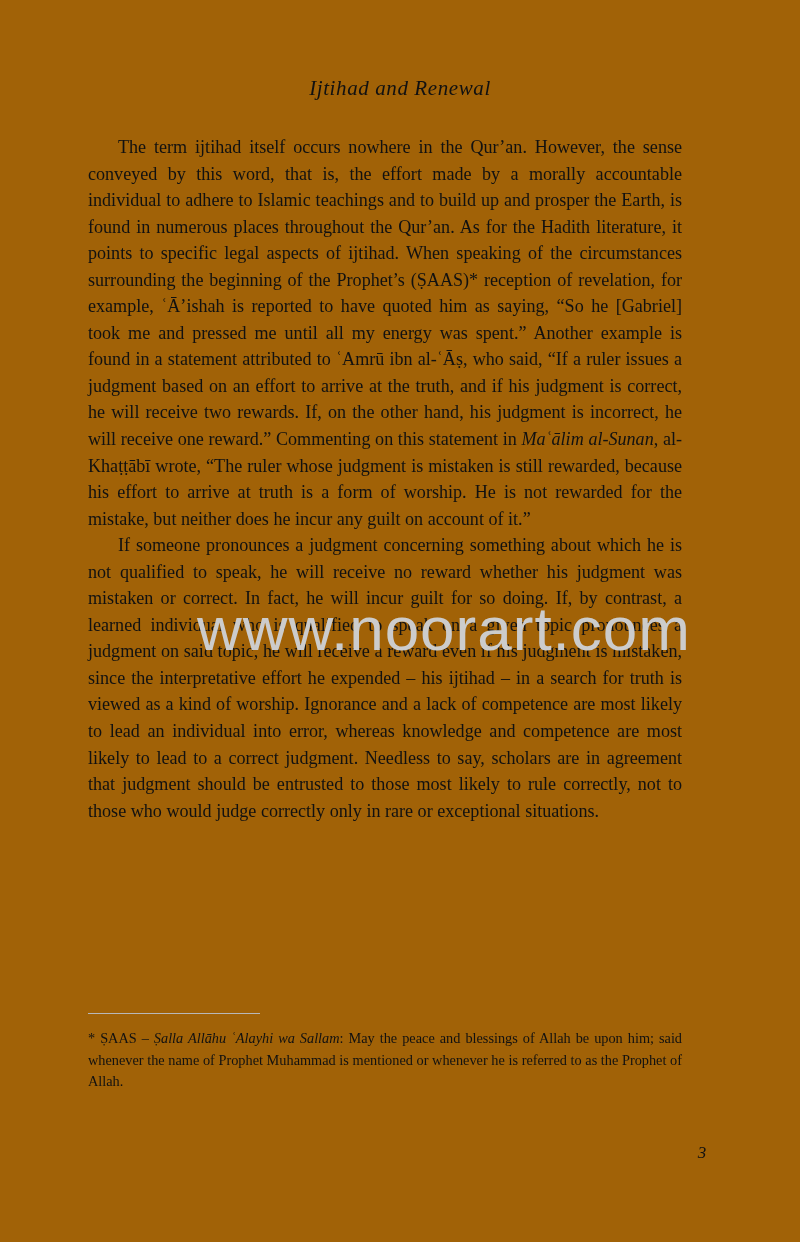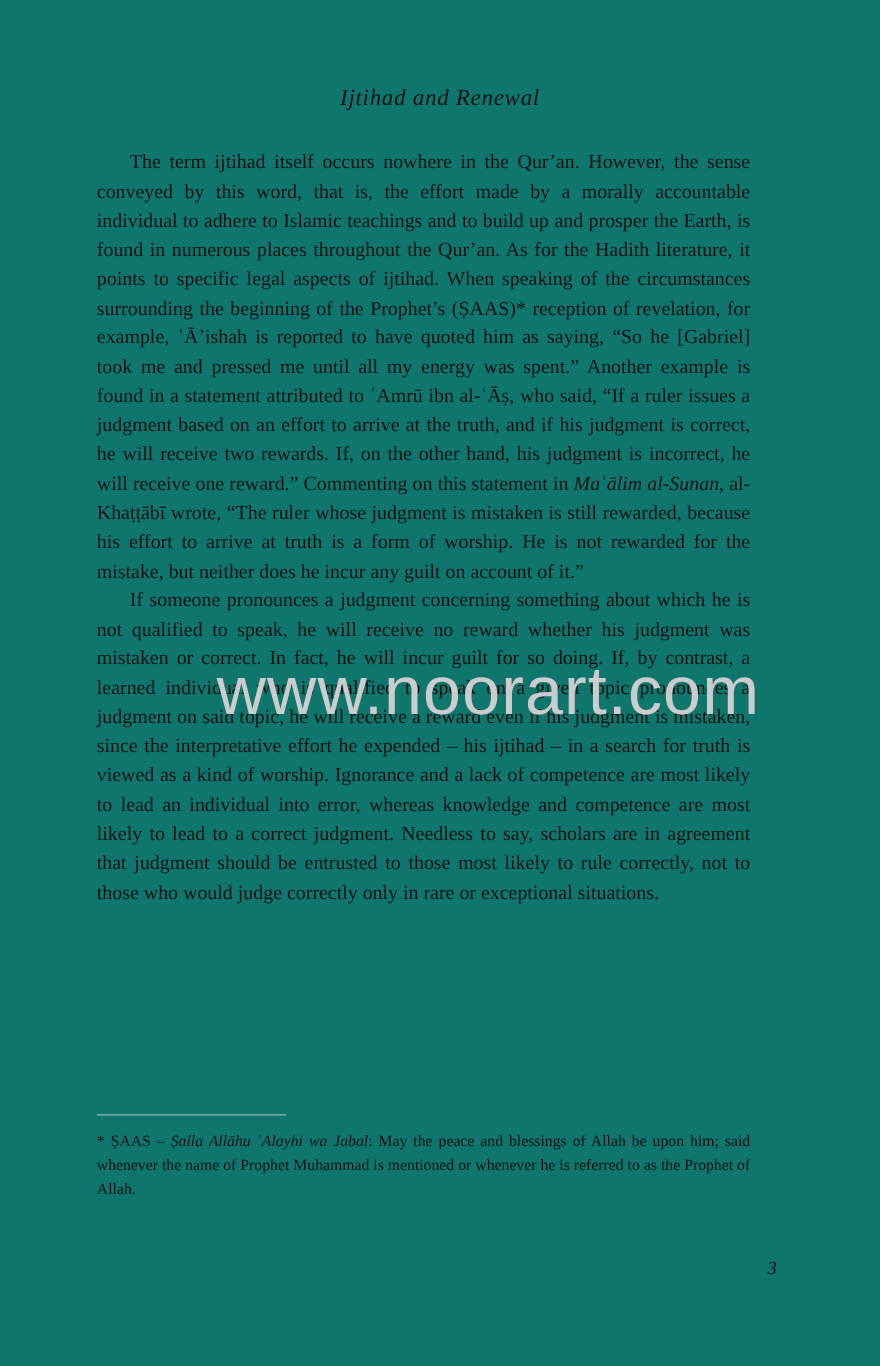--- a/index.html
+++ b/index.html
@@ -5,21 +5,21 @@
   html, body {
     margin: 0;
     padding: 0;
     background: #ffffff;
   }
 
   .page {
     position: relative;
     width: 800px;
     height: 1242px;
-    background: #0f766e;
+    background: #a16207;
     overflow: hidden;
     font-family: "Liberation Serif", "DejaVu Serif", serif;
     color: #0d0d0d;
     box-sizing: border-box;
   }
 
   
   .running-head {
     position: absolute;
     top: 76px;
@@ -128,20 +128,20 @@
 
   <div class="text-column">
     <p class="body-par">The term ijtihad itself occurs nowhere in the Qur’an. However, the sense conveyed by this word, that is, the effort made by a morally accountable individual to adhere to Islamic teachings and to build up and prosper the Earth, is found in numerous places throughout the Qur’an. As for the Hadith literature, it points to specific legal aspects of ijtihad. When speaking of the circumstances surrounding the beginning of the Prophet’s (ṢAAS)* reception of revelation, for example, ʿĀ’ishah is reported to have quoted him as saying, “So he [Gabriel] took me and pressed me until all my energy was spent.” Another example is found in a statement attributed to ʿAmrū ibn al-ʿĀṣ, who said, “If a ruler issues a judgment based on an effort to arrive at the truth, and if his judgment is correct, he will receive two rewards. If, on the other hand, his judgment is incorrect, he will receive one reward.” Commenting on this statement in <i>Maʿālim al-Sunan</i>, al-Khaṭṭābī wrote, “The ruler whose judgment is mistaken is still rewarded, because his effort to arrive at truth is a form of worship. He is not rewarded for the mistake, but neither does he incur any guilt on account of it.”</p>
     <p class="body-par">If someone pronounces a judgment concerning something about which he is not qualified to speak, he will receive no reward whether his judgment was mistaken or correct. In fact, he will incur guilt for so doing. If, by contrast, a learned individual who is qualified to speak on a given topic pronounces a judgment on said topic, he will receive a reward even if his judgment is mistaken, since the interpretative effort he expended – his ijtihad – in a search for truth is viewed as a kind of worship. Ignorance and a lack of competence are most likely to lead an individual into error, whereas knowledge and competence are most likely to lead to a correct judgment. Needless to say, scholars are in agreement that judgment should be entrusted to those most likely to rule correctly, not to those who would judge correctly only in rare or exceptional situations.</p>
   </div>
 
   <div class="watermark">www.noorart.com</div>
 
   <div class="footnote-area">
     <div class="footnote-rule"></div>
-    <p class="footnote-text">* ṢAAS – <i>Ṣalla Allāhu ʿAlayhi wa Jabal</i>: May the peace and blessings of Allah be upon him; said whenever the name of Prophet Muhammad is mentioned or whenever he is referred to as the Prophet of Allah.</p>
+    <p class="footnote-text">* ṢAAS – <i>Ṣalla Allāhu ʿAlayhi wa Sallam</i>: May the peace and blessings of Allah be upon him; said whenever the name of Prophet Muhammad is mentioned or whenever he is referred to as the Prophet of Allah.</p>
   </div>
 
   <div class="folio">
     <span>3</span>
   </div>
 
 </div>
 
 </body></html>

